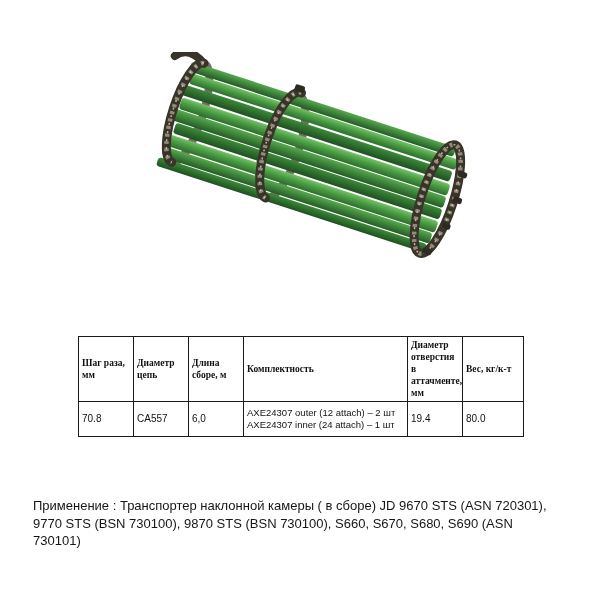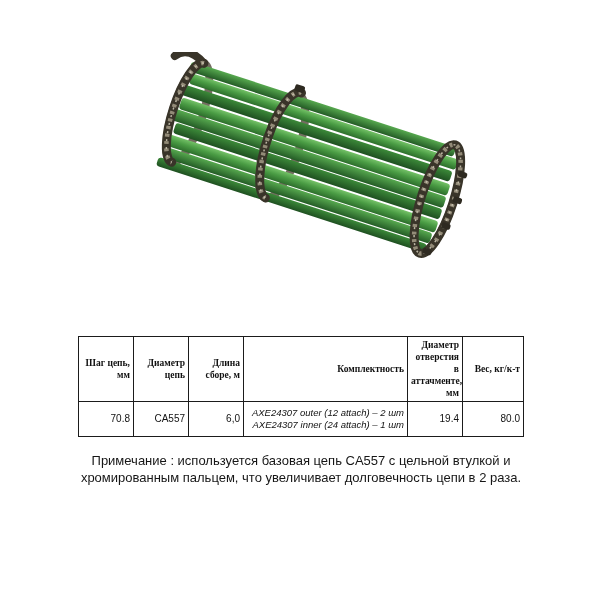--- a/index.html
+++ b/index.html
@@ -7,26 +7,26 @@
        font-family:"Liberation Sans",sans-serif;color:#161616;}
 
   .stage{position:absolute;left:0;top:0;width:600px;height:600px;background:#ffffff;}
 
   
   .photo{position:absolute;left:138px;top:52px;width:344px;height:228px;}
 
   
   table.spec{position:absolute;left:78px;top:336px;width:445px;
              border-collapse:collapse;table-layout:fixed;}
-  table.spec th,table.spec td{border:1px solid #1b1b1b;text-align:right;
+  table.spec th,table.spec td{border:1px solid #1b1b1b;text-align:left;
              vertical-align:middle;padding:2px 3px;overflow:hidden;}
   table.spec th{font-family:"Liberation Serif",serif;font-weight:bold;
              font-size:9.5px;line-height:12px;height:54px;color:#111;}
   table.spec td{font-size:10px;line-height:12px;height:30px;color:#111;}
-  .kit-line{font-size:9.5px;line-height:12px;white-space:nowrap;font-style:italic;}
+  .kit-line{font-size:9.5px;line-height:12px;white-space:nowrap;}
 
   
   .note{position:absolute;left:62px;top:452px;width:478px;
         font-size:13px;line-height:17px;text-align:center;white-space:pre-line;}
   .application{position:absolute;left:33px;top:497px;width:552px;
         font-size:13px;line-height:17.5px;text-align:left;white-space:pre-line;}
 </style>
 </head>
 <body>
 
@@ -99,21 +99,21 @@
     <colgroup>
       <col style="width:55px">
         <col style="width:55px">
         <col style="width:55px">
       <col style="width:164px">
         <col style="width:55px">
         <col style="width:61px">
     </colgroup>
     <thead>
       <tr>
-        <th>Шаг цепь, мм</th>
+        <th>Шаг раза, мм</th>
         <th>Диаметр цепь</th>
         <th>Длина сборе, м</th>
         <th>Комплектность</th>
         <th>Диаметр отверстия в аттачменте, мм</th>
         <th>Вес, кг/к-т</th>
       </tr>
     </thead>
     <tbody>
       <tr>
         <td>70.8</td>
@@ -122,17 +122,18 @@
         <td>
           <div class="kit-line">AXE24307 outer (12 attach) – 2 шт</div>
           <div class="kit-line">AXE24307 inner (24 attach) – 1 шт</div>
         </td>
         <td>19.4</td>
         <td>80.0</td>
       </tr>
     </tbody>
   </table>
 
-  <div class="note">Примечание : используется базовая цепь CA557 с цельной втулкой и
-хромированным пальцем, что увеличивает долговечность цепи в 2 раза.</div>
 
+  <div class="application">Применение : Транспортер наклонной камеры ( в сборе) JD 9670 STS (ASN 720301),
+9770 STS (BSN 730100), 9870 STS (BSN 730100), S660, S670, S680, S690 (ASN
+730101)</div>
 
 </div>
 
 </body></html>

